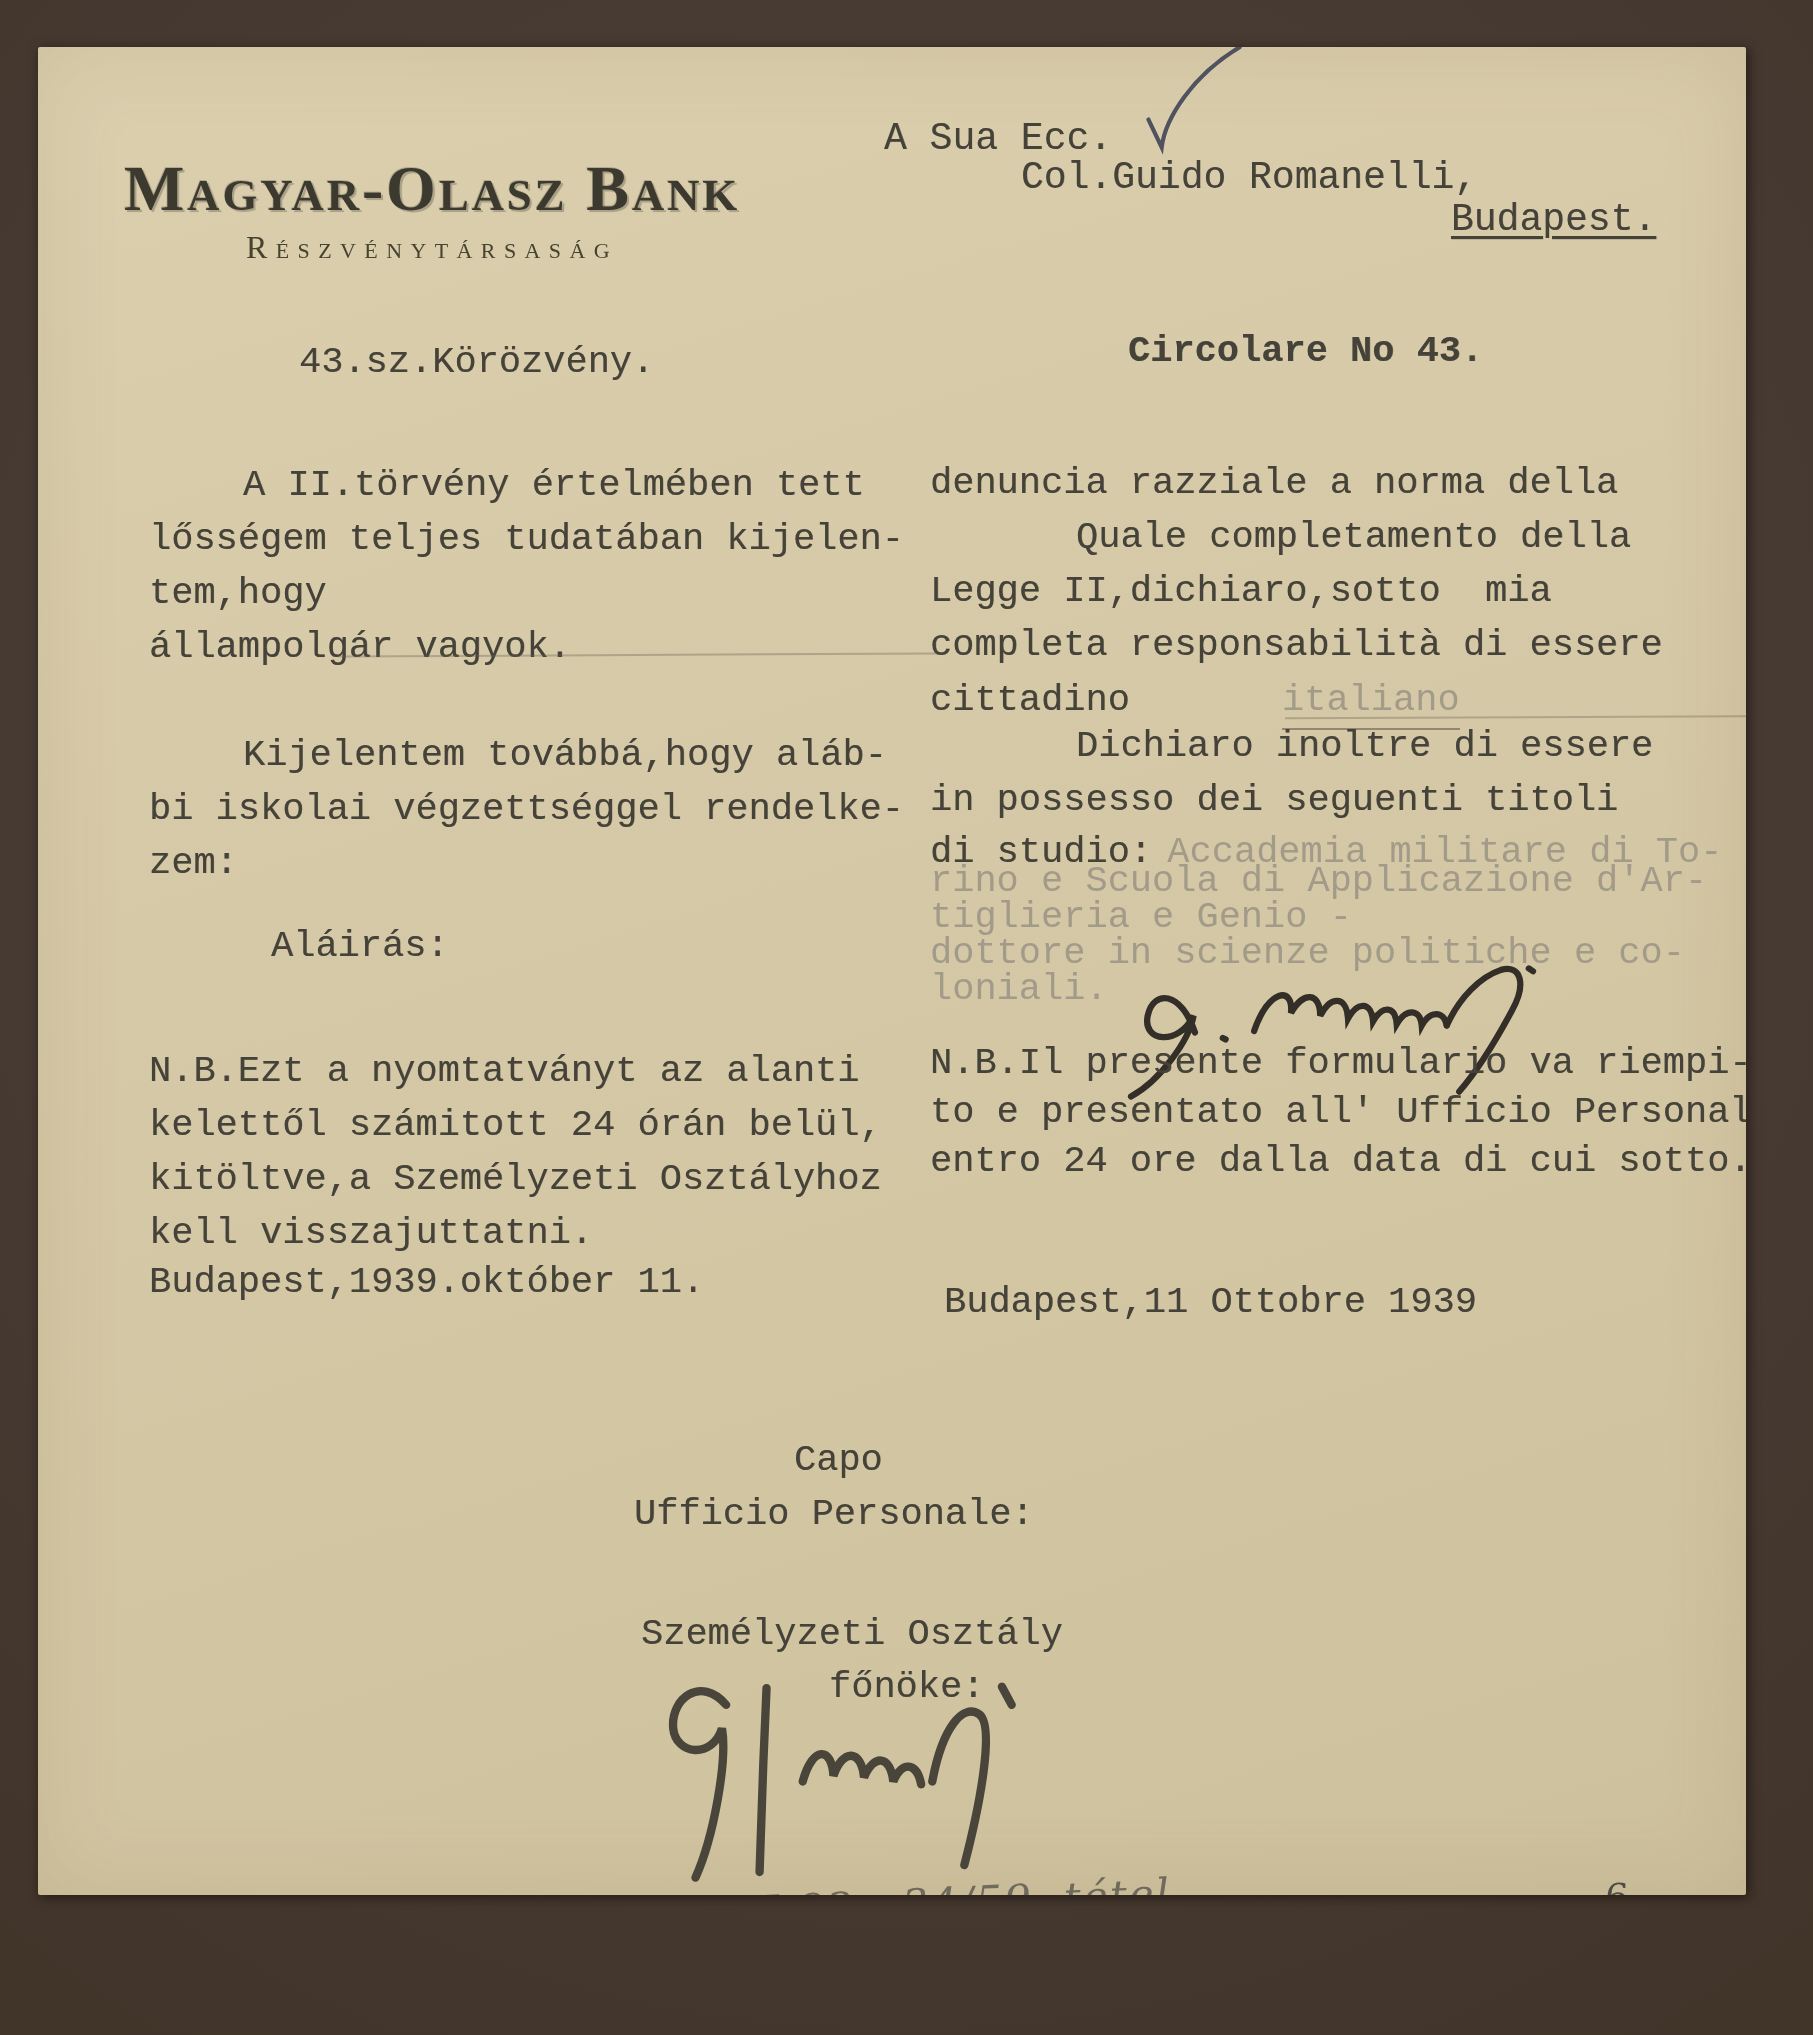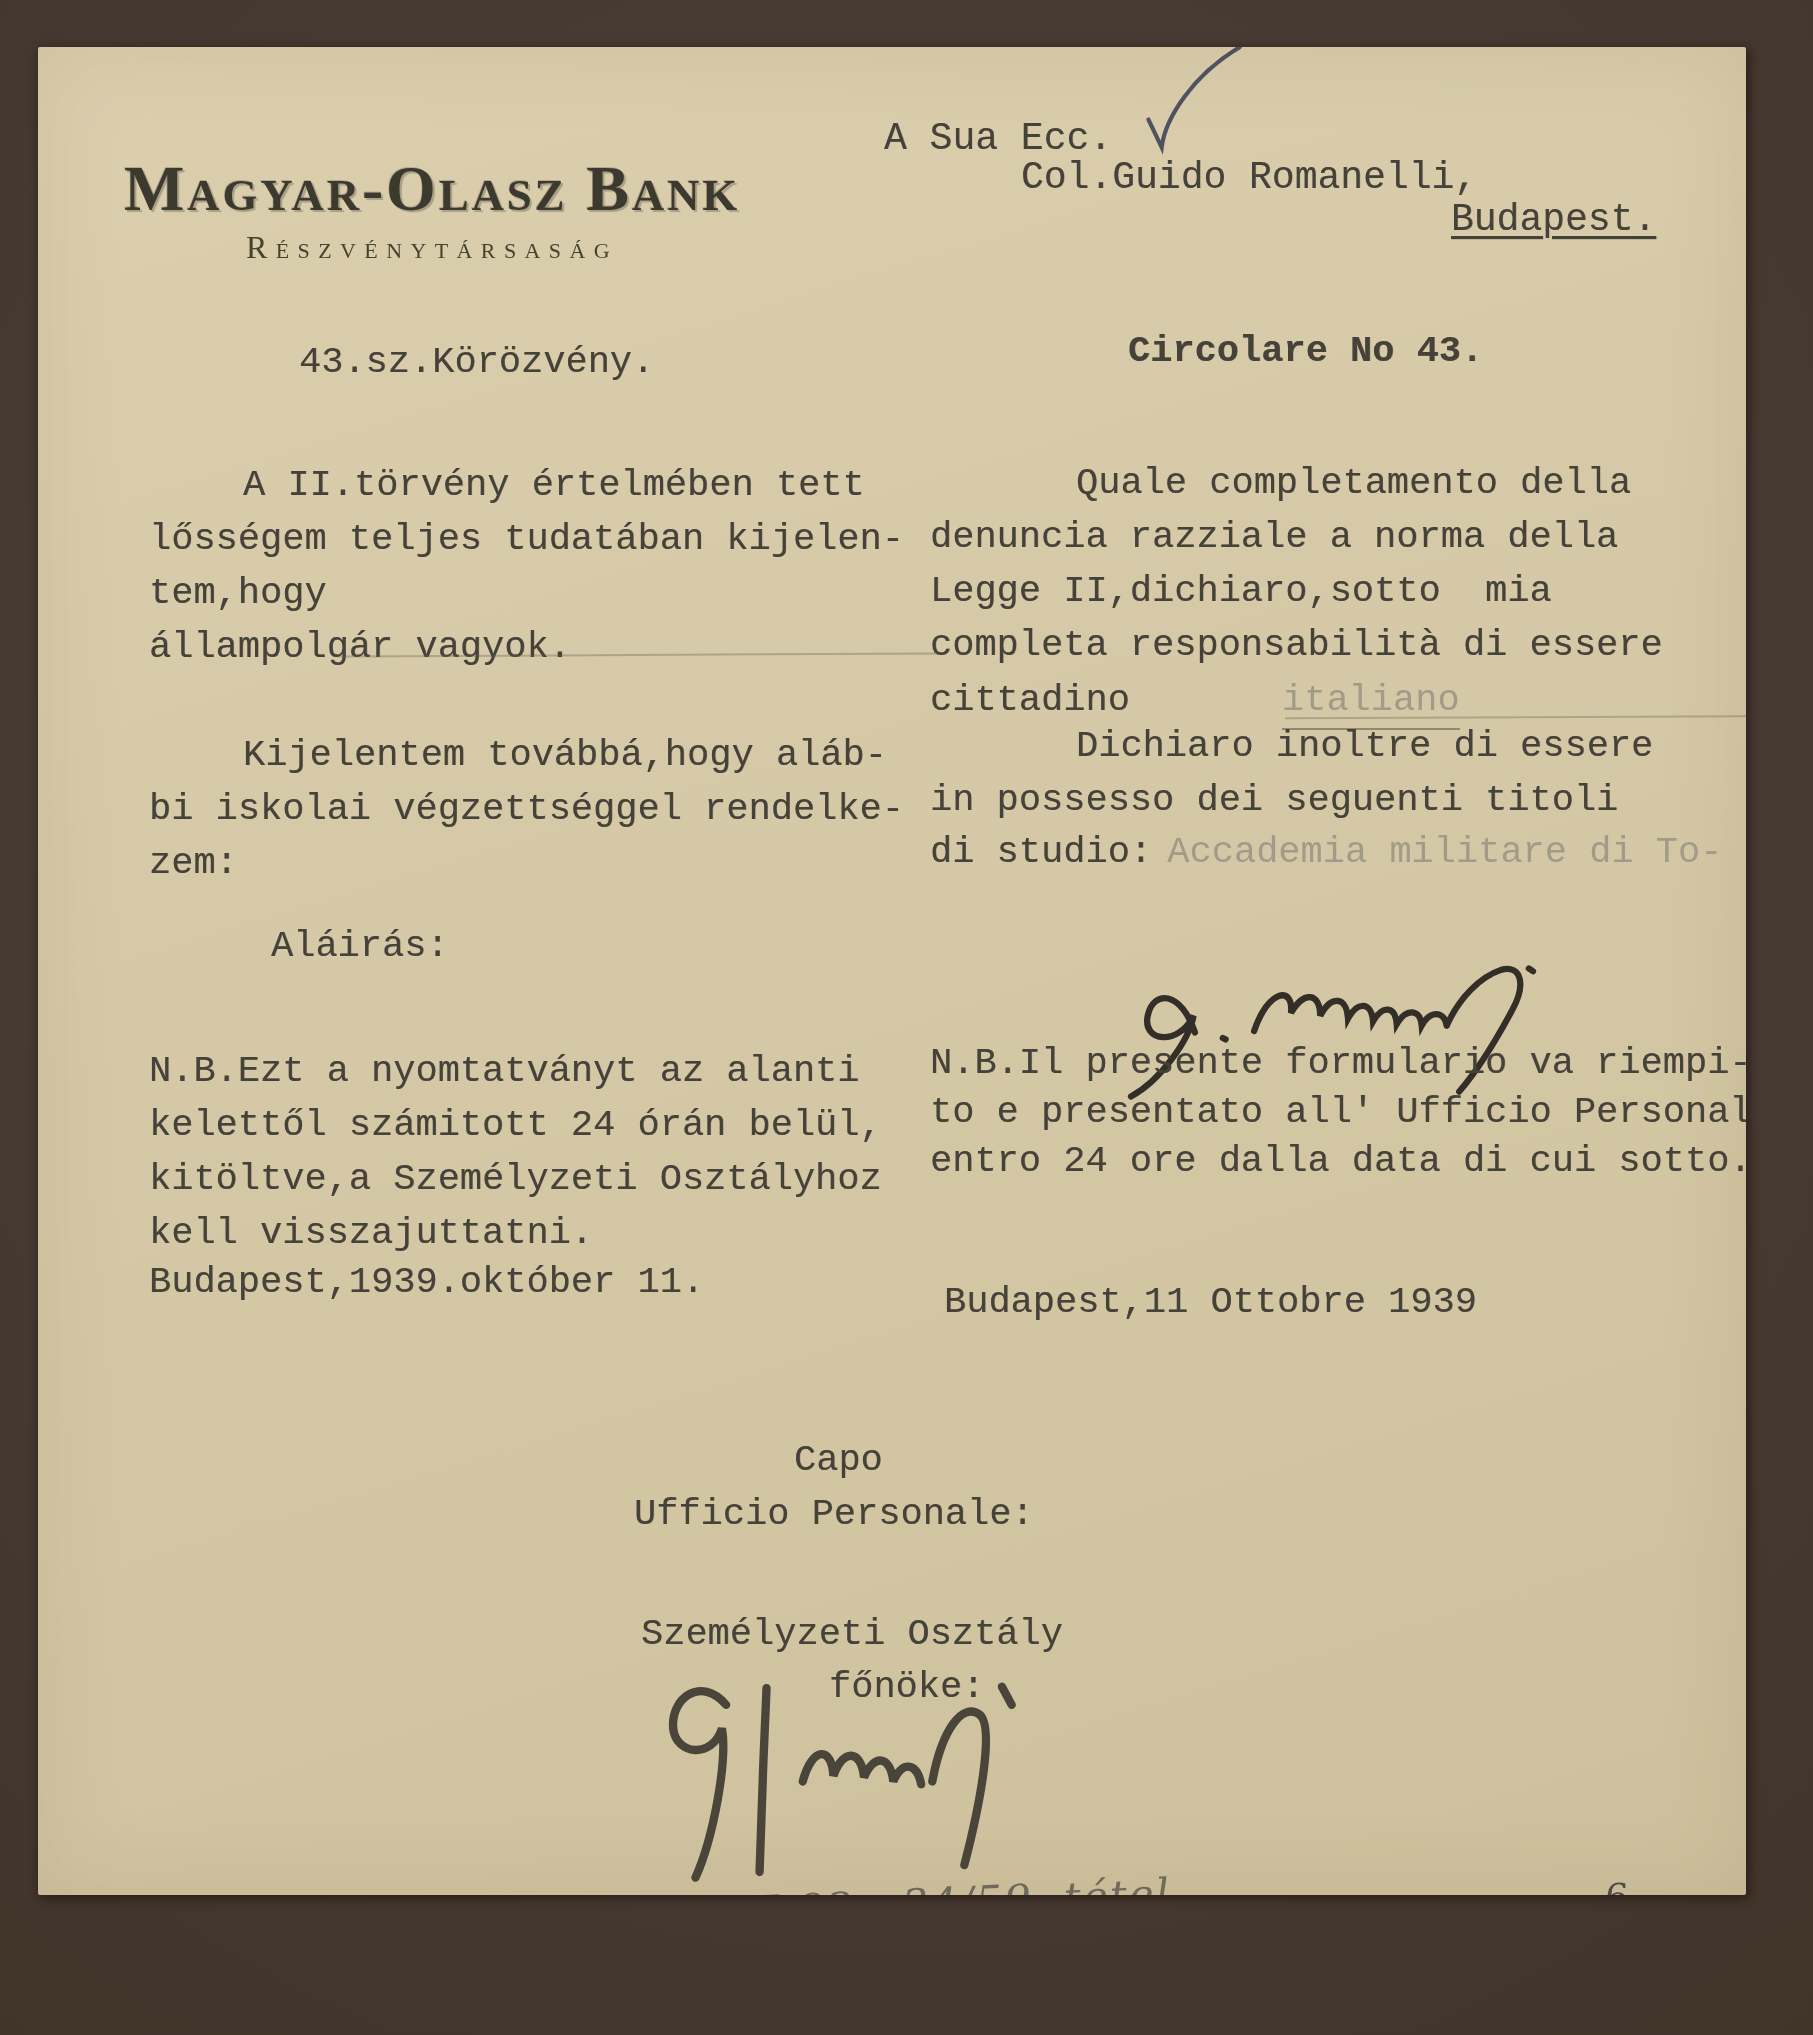--- a/index.html
+++ b/index.html
@@ -124,39 +124,45 @@
   <div class="blk lcol" style="top:997px;">
     <div class="typed tline">N.B.Ezt a nyomtatványt az alanti</div>
     <div class="typed tline">kelettől számitott 24 órán belül,</div>
     <div class="typed tline">kitöltve,a Személyzeti Osztályhoz</div>
     <div class="typed tline">kell visszajuttatni.</div>
   </div>
 
   <div class="abs typed tline lcol" style="top:1208px;">Budapest,1939.október 11.</div>
 
   <div class="blk rcol" style="top:409px;">
+    <div class="typed tline">denuncia razziale a norma della</div>
     <div class="typed tline ind2">Quale completamento della</div>
-    <div class="typed tline">denuncia razziale a norma della</div>
     <div class="typed tline">Legge II,dichiaro,sotto  mia</div>
     <div class="typed tline">completa responsabilità di essere</div>
   </div>
 
   <div class="abs citizen-row">
     <span class="typed tline">cittadino</span>
     <span class="typed tline faint citizen-value">italiano</span>
     <span class="citizen-ext-line"></span>
   </div>
 
   <div class="blk rcol" style="top:672px;">
     <div class="typed tline ind2">Dichiaro inoltre di essere</div>
     <div class="typed tline">in possesso dei seguenti titoli</div>
   </div>
 
   <div class="abs rcol" style="top:778px;">
     <span class="typed tline">di studio:</span><span class="typed tline faint studio-fill">Accademia militare di To-</span>
+  </div>
+  <div class="blk rcol" style="top:816px;">
+    <div class="typed tline faint fillline">rino e Scuola di Applicazione d'Ar-</div>
+    <div class="typed tline faint fillline">tiglieria e Genio -</div>
+    <div class="typed tline faint fillline">dottore in scienze politiche e co-</div>
+    <div class="typed tline faint fillline">loniali.</div>
   </div>
 
   <svg class="abs" style="left:1073px;top:902px;" width="474" height="153" viewBox="0 0 680 220">
     <g fill="none" stroke="#2b2722" stroke-width="9" stroke-linecap="round" opacity="0.95">
       <path d="M120 120 C 100 60, 60 58, 52 96 C 44 134, 96 140, 118 96 C 112 130, 70 190, 28 212"></path>
       <path d="M160 128 l 4 2"></path>
       <path d="M205 118 C 225 58, 262 52, 258 92 C 276 60, 300 62, 300 96 C 316 66, 338 68, 340 100 C 354 74, 374 76, 376 104 C 390 80, 408 82, 410 108 C 424 84, 444 86, 446 110 C 458 88, 478 88, 482 110"></path>
       <path d="M482 110 C 500 70, 530 40, 560 30 C 590 22, 596 52, 576 88 C 560 118, 530 170, 500 205"></path>
       <path d="M600 28 l 6 4"></path>
     </g>

